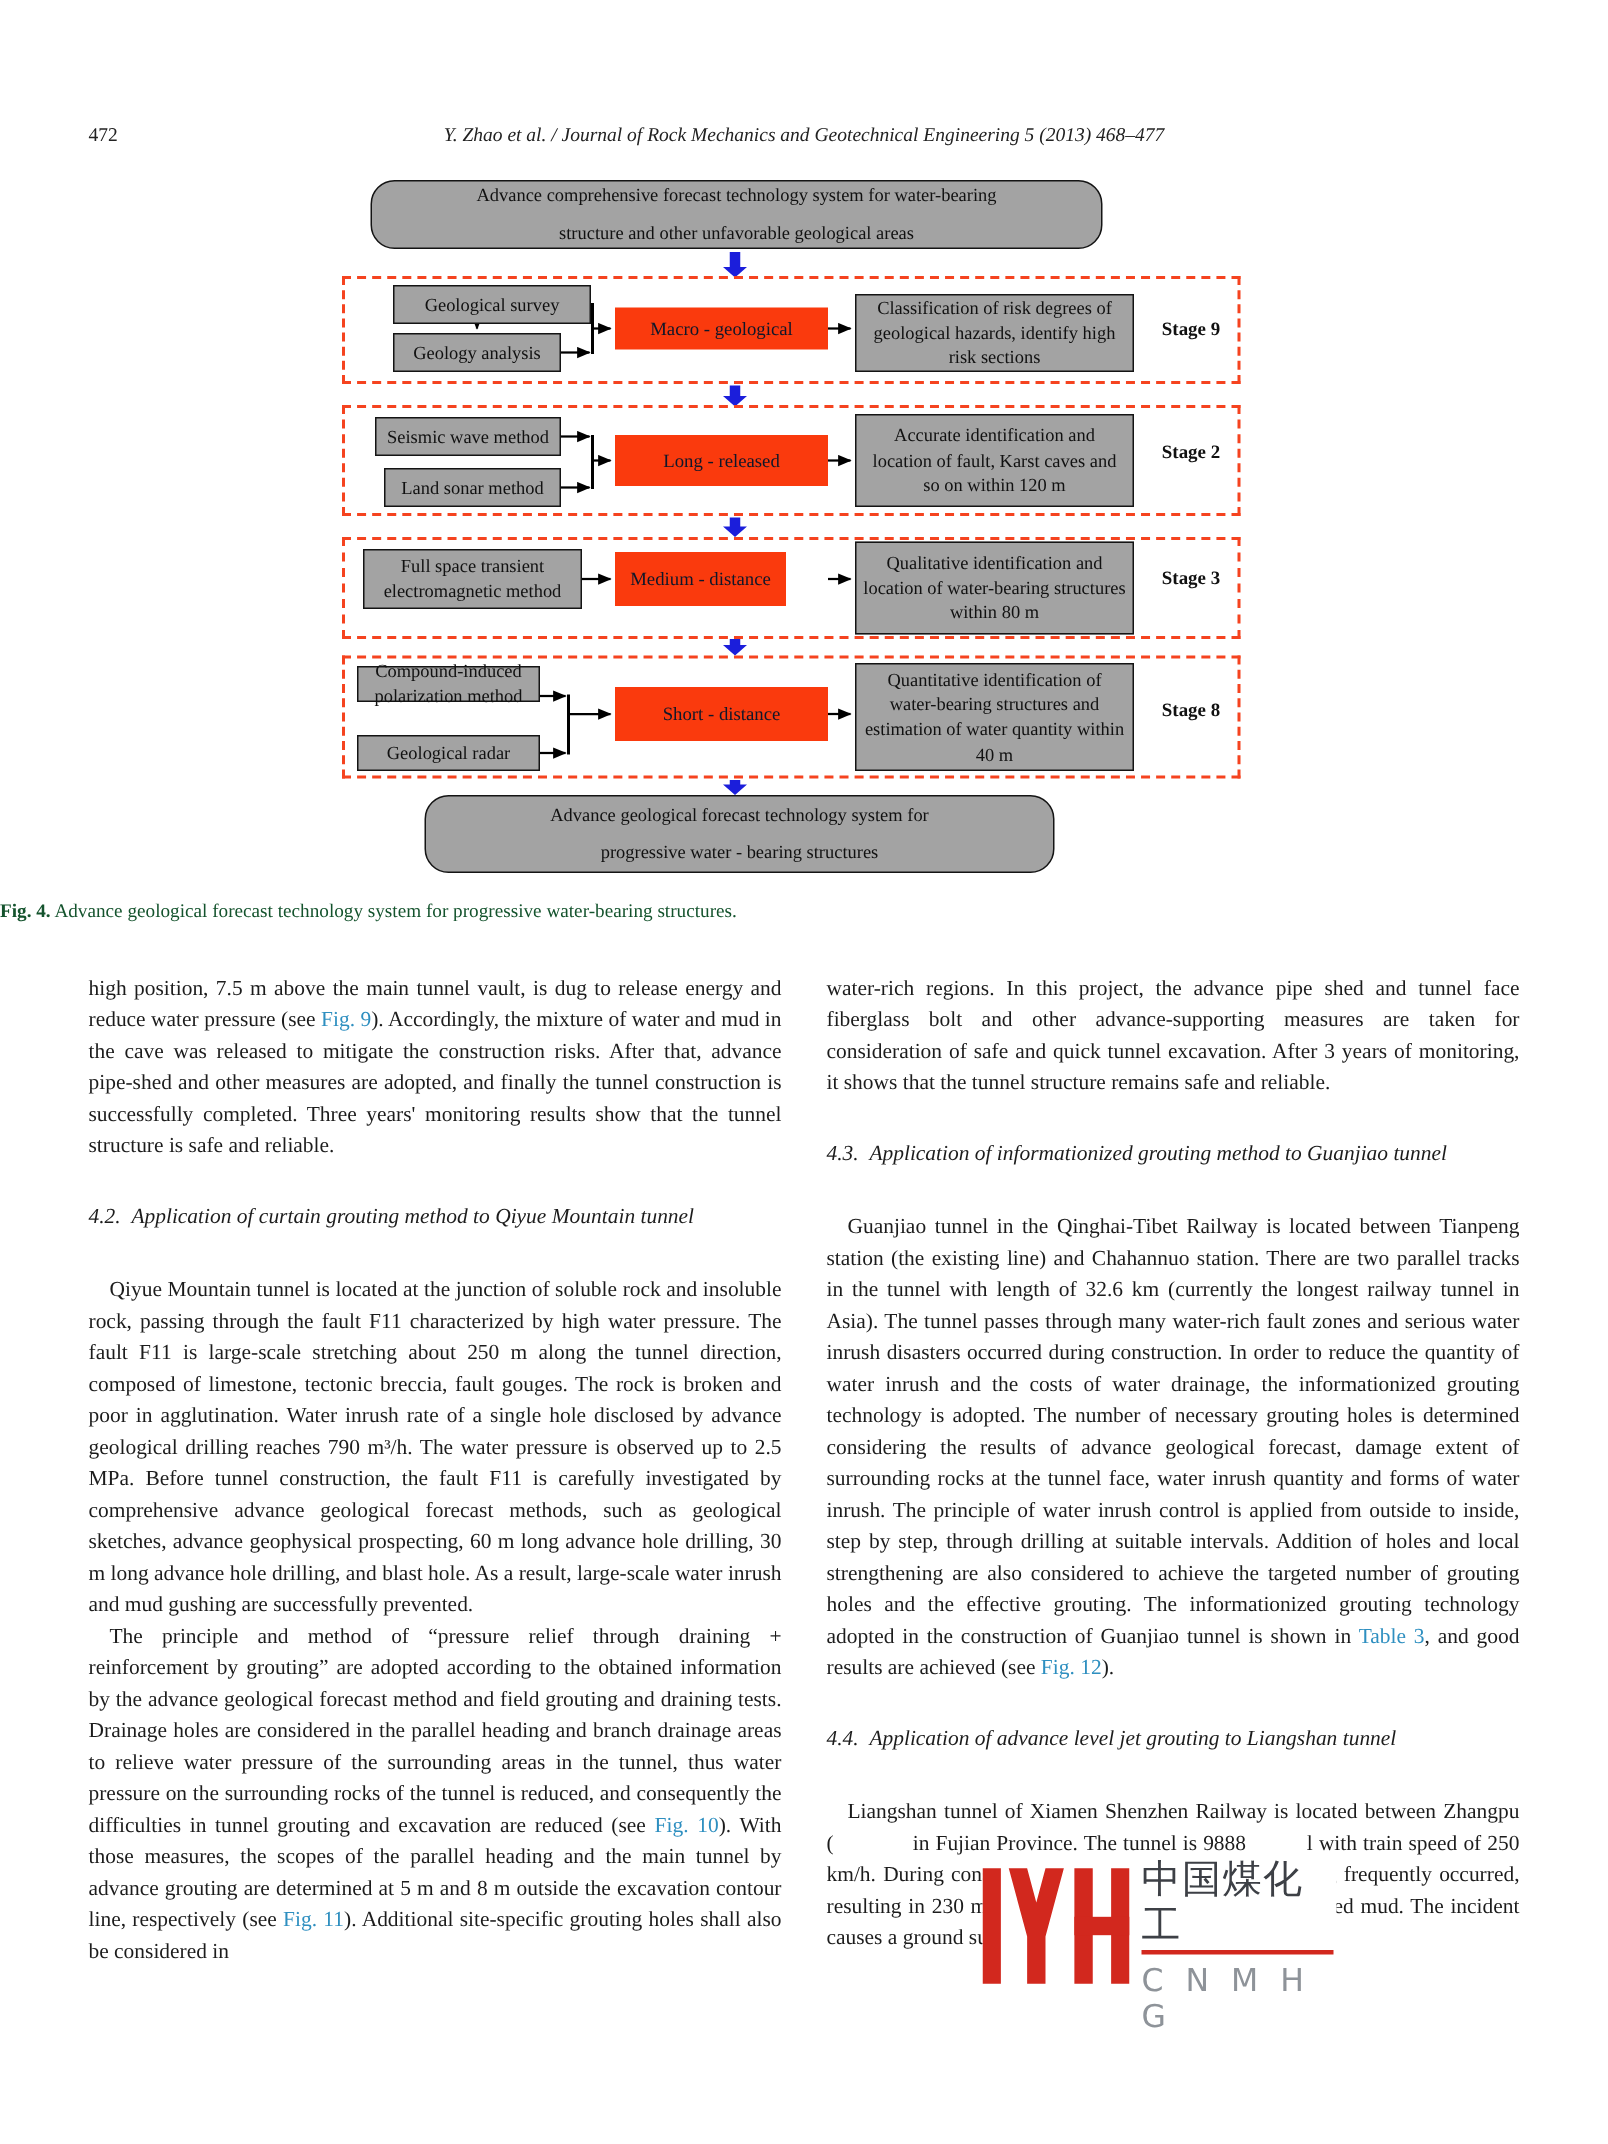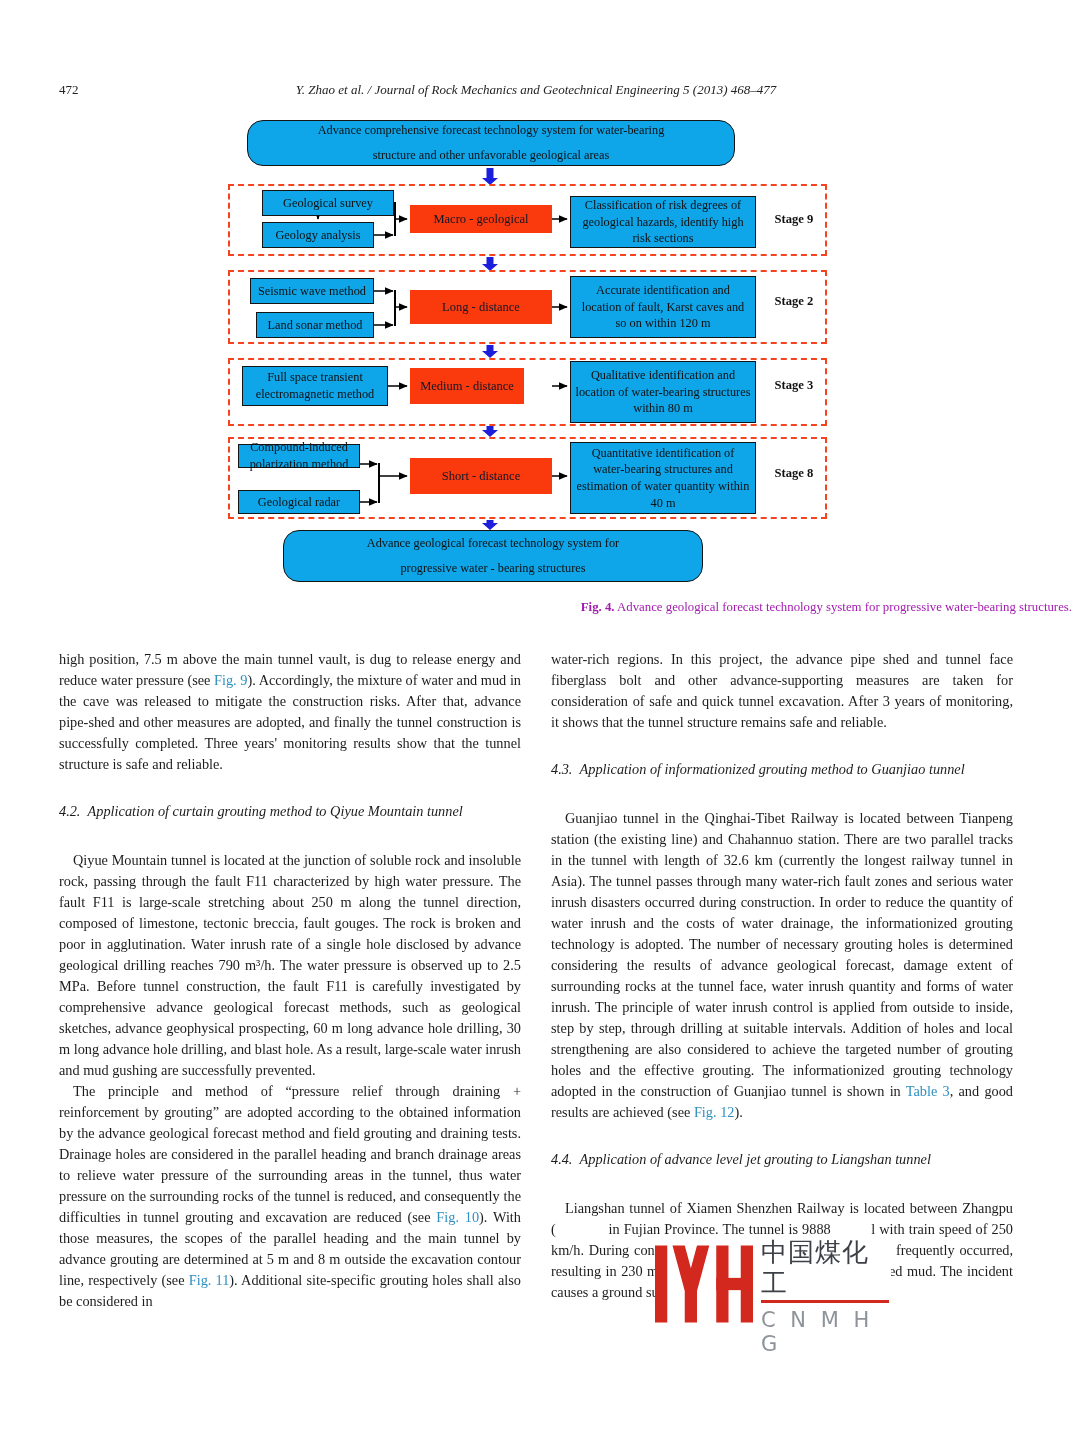--- a/index.html
+++ b/index.html
@@ -7,30 +7,30 @@
     width:1072px;height:1429px;position:relative;background:#ffffff;
     font-family:"Liberation Serif", serif;color:#1c1c1c;overflow:hidden;
   }
   
   .page-number{position:absolute;left:59px;top:82px;font-size:13px;color:#222;}
   .running-head{position:absolute;left:0;top:82px;width:100%;text-align:center;
     font-size:13px;font-style:italic;color:#222;}
   
   .flowchart{position:absolute;left:228px;top:118px;width:618px;height:470px;}
   .fc-svg{position:absolute;left:0;top:0;}
-  .fc-box{position:absolute;box-sizing:border-box;background:#0ea5e9;border:1.4px solid #141414;
+  .fc-box{position:absolute;box-sizing:border-box;background:#a3a3a3;border:1.4px solid #141414;
     font-size:12.3px;color:#111;display:flex;align-items:center;justify-content:center;
     text-align:center;line-height:1.35;padding:0 4px;}
   .fc-rounded{border-radius:16px;border-width:1.7px;flex-direction:column;line-height:25px;padding:0 10px;}
   .fc-red{position:absolute;box-sizing:border-box;background:#fa3a0d;color:#0f172a;
     font-size:12.5px;display:flex;align-items:center;justify-content:center;text-align:center;}
   .stage-rect{position:absolute;box-sizing:border-box;border:2px dashed #f5431f;}
   .stage-label{position:absolute;font-weight:bold;font-size:12.6px;color:#111;text-align:center;}
-  .fig-caption{position:absolute;left:0;top:600px;width:100%;text-align:right;
-    font-size:12.8px;color:#a21caf;}
+  .fig-caption{position:absolute;left:0;top:600px;width:100%;text-align:left;
+    font-size:12.8px;color:#14532d;}
   .fig-caption .cap-label{font-weight:bold;}
   
   .article{position:absolute;left:59px;top:649px;width:954px;display:flex;gap:30px;}
   .col{width:462px;font-size:14.3px;line-height:21px;text-align:justify;}
   .para{margin:0;}
   .para.indent{text-indent:14px;}
   .sec-heading{font-style:italic;margin:26px 0 28px 0;text-align:left;}
   .ref-link{color:#2e8fc0;cursor:pointer;}
   
   .watermark{position:absolute;left:655px;top:1237px;width:236px;height:100px;background:#fff;
@@ -95,21 +95,21 @@
   <div class="stage-rect" style="left:0;top:66px;width:599px;height:72px;"></div>
   <div class="fc-box" style="left:34px;top:72px;width:132px;height:26px;">Geological survey</div>
   <div class="fc-box" style="left:34px;top:104px;width:112px;height:26px;">Geology analysis</div>
   <div class="fc-red" style="left:182px;top:87px;width:142px;height:28px;">Macro - geological</div>
   <div class="fc-box" style="left:342px;top:78px;width:186px;height:52px;">Classification of risk degrees of geological hazards, identify high risk sections</div>
   <div class="stage-label" style="left:533px;top:94px;width:66px;">Stage 9</div>
 
   <div class="stage-rect" style="left:0;top:152px;width:599px;height:74px;"></div>
   <div class="fc-box" style="left:22px;top:160px;width:124px;height:26px;">Seismic wave method</div>
   <div class="fc-box" style="left:28px;top:194px;width:118px;height:26px;">Land sonar method</div>
-  <div class="fc-red" style="left:182px;top:172px;width:142px;height:34px;">Long - distance</div>
+  <div class="fc-red" style="left:182px;top:172px;width:142px;height:34px;">Long - released</div>
   <div class="fc-box" style="left:342px;top:158px;width:186px;height:62px;">Accurate identification and location of fault, Karst caves and so on within 120 m</div>
   <div class="stage-label" style="left:533px;top:176px;width:66px;">Stage 2</div>
 
   <div class="stage-rect" style="left:0;top:240px;width:599px;height:68px;"></div>
   <div class="fc-box" style="left:14px;top:248px;width:146px;height:40px;">Full space transient electromagnetic method</div>
   <div class="fc-red" style="left:182px;top:250px;width:114px;height:36px;">Medium - distance</div>
   <div class="fc-box" style="left:342px;top:243px;width:186px;height:62px;">Qualitative identification and location of water-bearing structures within 80 m</div>
   <div class="stage-label" style="left:533px;top:260px;width:66px;">Stage 3</div>
 
   <div class="stage-rect" style="left:0;top:319px;width:599px;height:82px;"></div>

